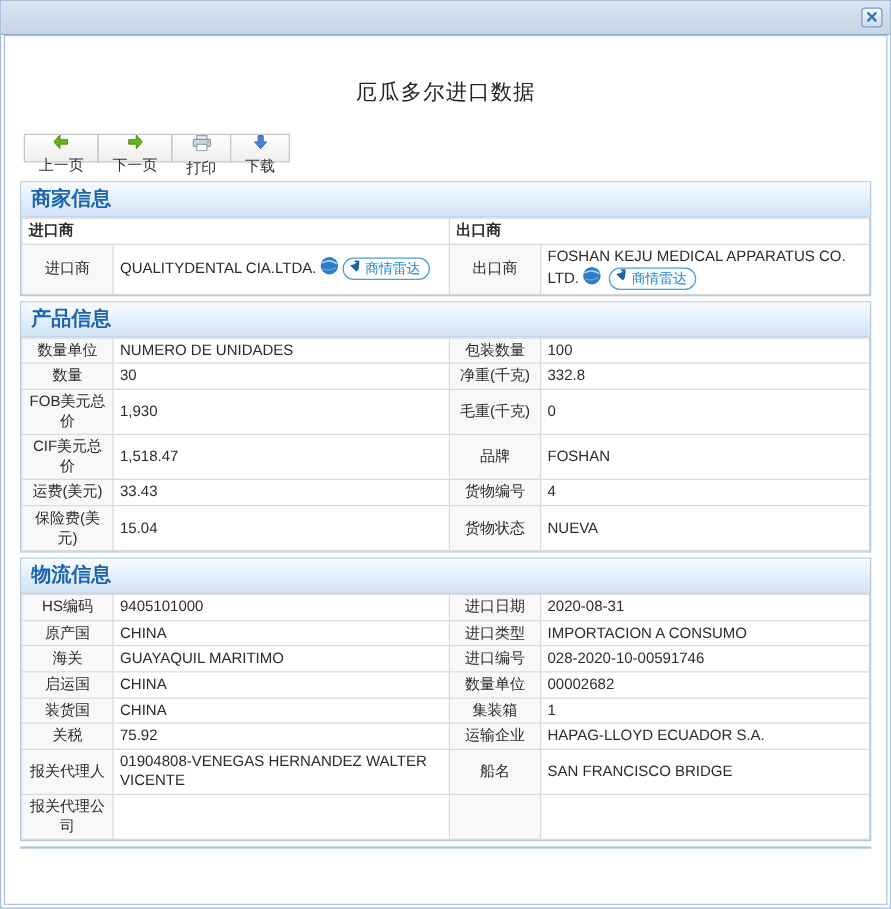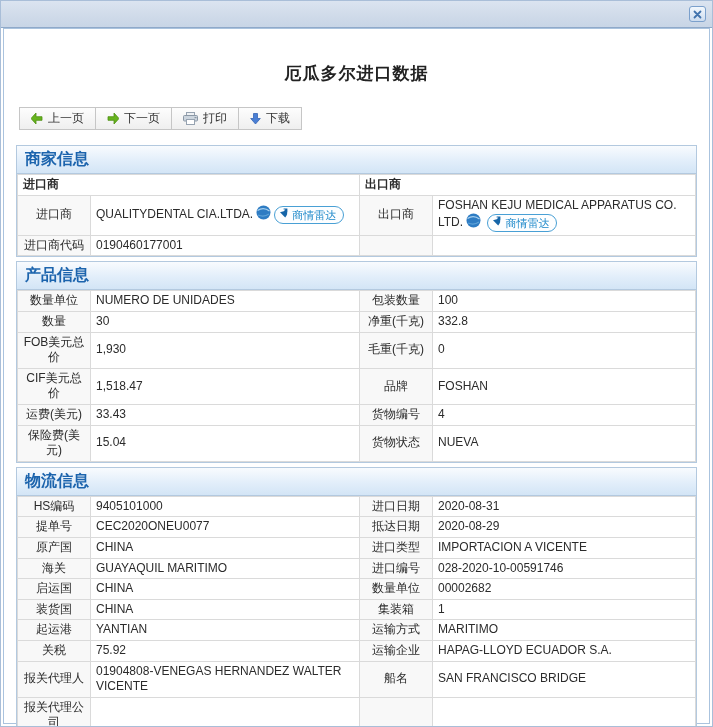--- a/index.html
+++ b/index.html
@@ -18,30 +18,30 @@
     position:absolute;right:6px;top:5px;width:17px;height:16px;
     border:1px solid #7ba0cc;border-radius:3px;
     background:linear-gradient(180deg,#f3f8fd,#ccdcef);
     display:flex;align-items:center;justify-content:center;cursor:pointer;box-sizing:border-box;
   }
   .panel{
     position:absolute;top:27px;left:2px;right:2px;bottom:2px;
     border:1px solid #aac3de;background:#fff;box-sizing:border-box;
   }
   .page-title{
-    text-align:center;font-size:17px;font-weight:bold;color:#222;
+    text-align:center;font-size:17px;font-weight:normal;color:#222;
     margin:33px 0 0 0;letter-spacing:1px;
   }
   
   .toolbar{margin:22px 0 0 15px;display:inline-flex;}
   .tbtn{
     display:inline-flex;align-items:center;gap:5px;height:23px;padding:0 11px;
     border:1px solid #c6c6c6;margin-right:-1px;box-sizing:border-box;
     background:linear-gradient(180deg,#fdfdfd,#efefef);
-    font-size:12px;color:#333;cursor:pointer;
+    font-size:12px;color:#333;cursor:pointer;flex-direction:column;
   }
   .tbtn .ico{display:inline-flex;}
   
   .content{margin-top:15px;}
   .sec{margin:0 12px 4px 12px;border:1px solid #b3c9df;}
   .sec-h{
     background:linear-gradient(180deg,#f8fbfe 0%,#e2eefa 55%,#d3e5f6 100%);
     border-bottom:1px solid #b3c9df;
     color:#1c64ad;font-weight:bold;font-size:16px;padding:3px 8px;
   }
@@ -158,26 +158,20 @@
                   </svg></span>
             <span class="radar-badge">
                   <span><svg width="11" height="11" viewBox="0 0 11 11">
                       <path d="M1 4.2 L6.2 9.4 C8.2 7.6 8.8 5.2 7.6 2.6 Z" fill="#1565a8"></path>
                       <path d="M4.6 1 h3.2 v3.2 M7.8 1 L5.2 3.6" stroke="#1565a8" stroke-width="1.2" fill="none"></path>
                     </svg></span>
                   <span>商情雷达</span>
                 </span>
           </td>
         </tr>
-        <tr>
-          <td class="lbl">进口商代码</td>
-          <td class="val">0190460177001</td>
-          <td class="lbl"></td>
-          <td class="val"></td>
-        </tr>
       </tbody>
         </table>
     </div>
 
     <div class="sec">
       <div class="sec-h">产品信息</div>
       <table class="grid">
         <colgroup>
             <col style="width:73px">
             <col style="width:269px">
@@ -235,56 +229,44 @@
             <col>
           </colgroup>
         <tbody>
             <tr>
           <td class="lbl">HS编码</td>
           <td class="val">9405101000</td>
           <td class="lbl">进口日期</td>
           <td class="val">2020-08-31</td>
         </tr>
         <tr>
-          <td class="lbl">提单号</td>
-          <td class="val">CEC2020ONEU0077</td>
-          <td class="lbl">抵达日期</td>
-          <td class="val">2020-08-29</td>
-        </tr>
-        <tr>
           <td class="lbl">原产国</td>
           <td class="val">CHINA</td>
           <td class="lbl">进口类型</td>
-          <td class="val">IMPORTACION A VICENTE</td>
+          <td class="val">IMPORTACION A CONSUMO</td>
         </tr>
         <tr>
           <td class="lbl">海关</td>
           <td class="val">GUAYAQUIL MARITIMO</td>
           <td class="lbl">进口编号</td>
           <td class="val">028-2020-10-00591746</td>
         </tr>
         <tr>
           <td class="lbl">启运国</td>
           <td class="val">CHINA</td>
           <td class="lbl">数量单位</td>
           <td class="val">00002682</td>
         </tr>
         <tr>
           <td class="lbl">装货国</td>
           <td class="val">CHINA</td>
           <td class="lbl">集装箱</td>
           <td class="val">1</td>
         </tr>
         <tr>
-          <td class="lbl">起运港</td>
-          <td class="val">YANTIAN</td>
-          <td class="lbl">运输方式</td>
-          <td class="val">MARITIMO</td>
-        </tr>
-        <tr>
           <td class="lbl">关税</td>
           <td class="val">75.92</td>
           <td class="lbl">运输企业</td>
           <td class="val">HAPAG-LLOYD ECUADOR S.A.</td>
         </tr>
         <tr>
           <td class="lbl">报关代理人</td>
           <td class="val">01904808-VENEGAS HERNANDEZ WALTER VICENTE</td>
           <td class="lbl">船名</td>
           <td class="val">SAN FRANCISCO BRIDGE</td>

